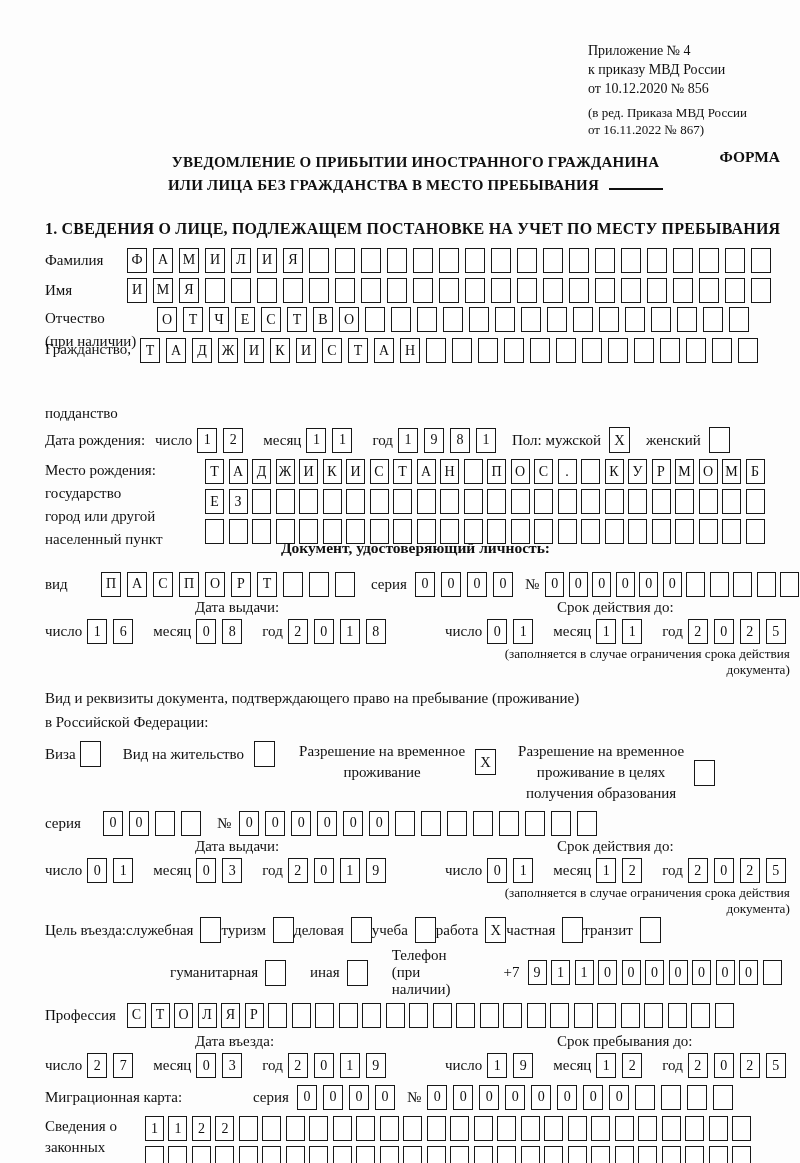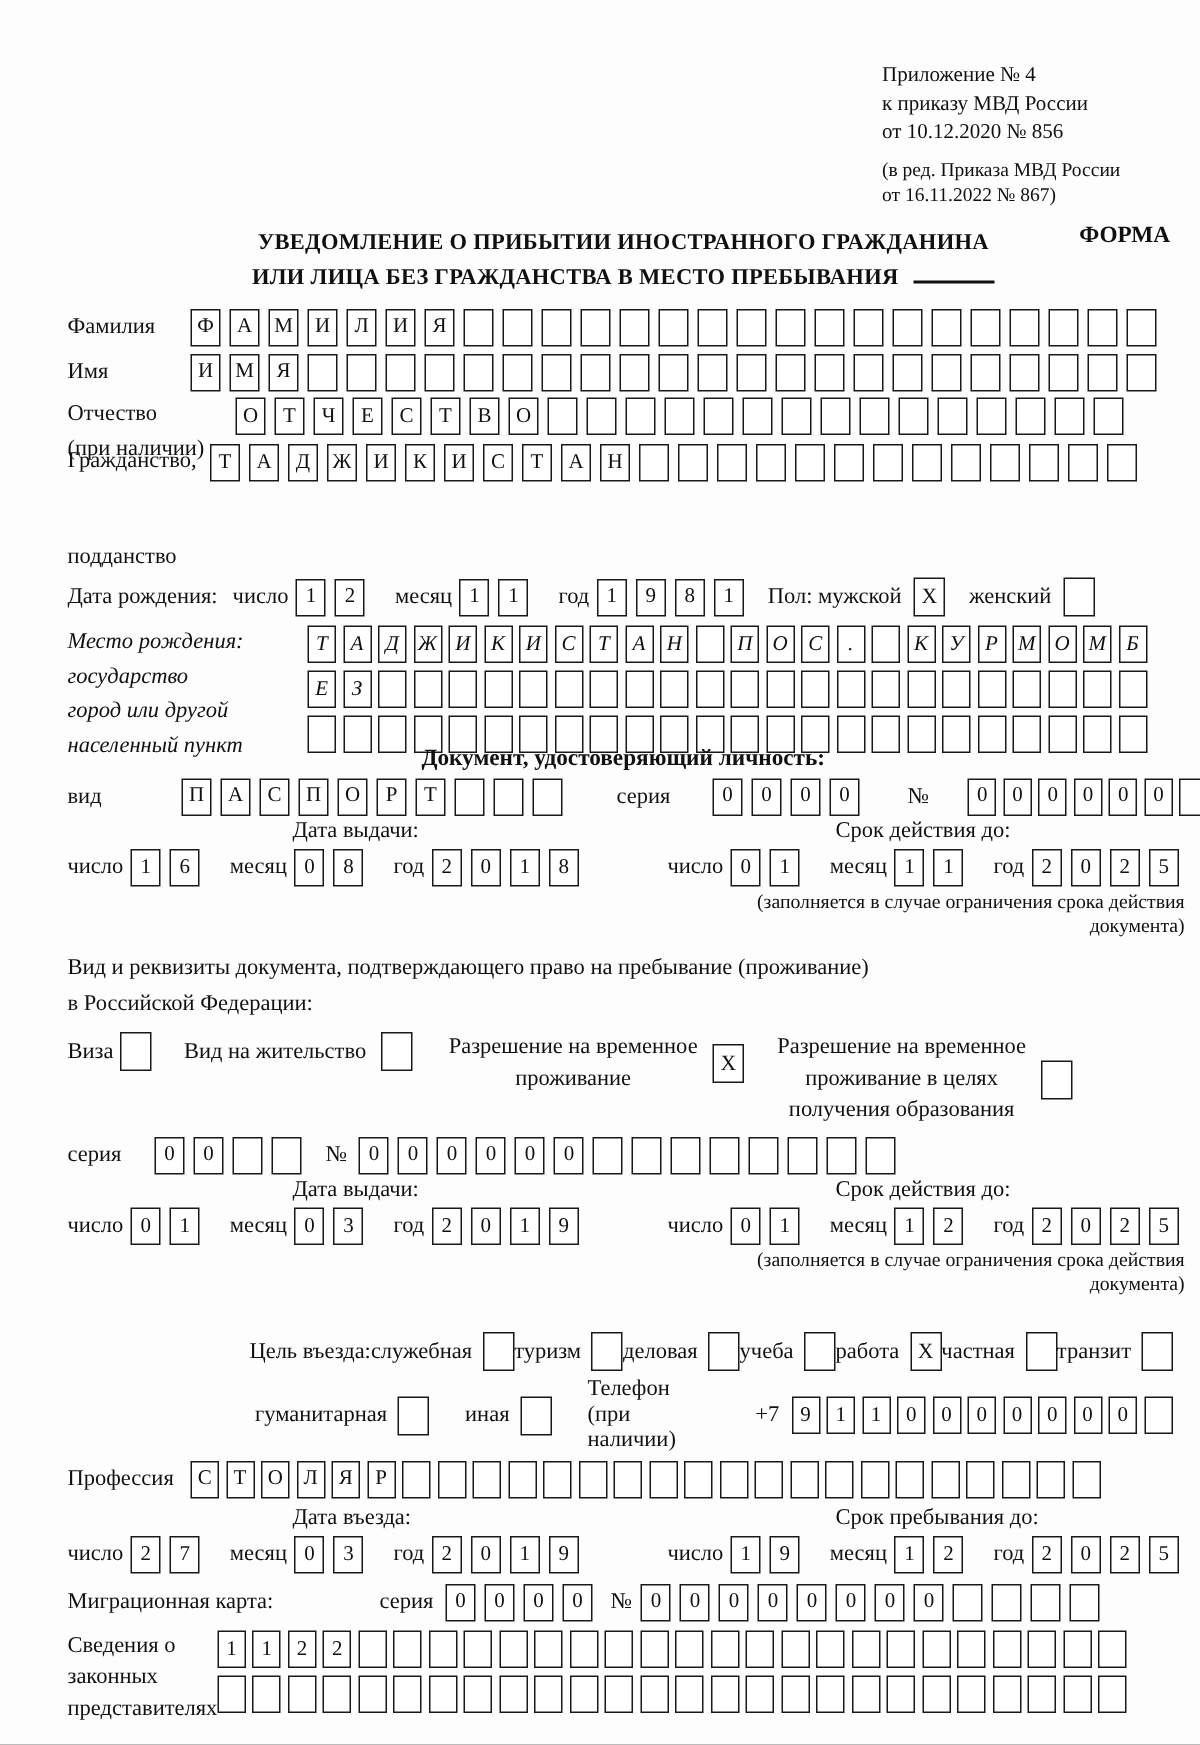--- a/index.html
+++ b/index.html
@@ -33,21 +33,21 @@
   }
   .tight .cell { width:19px; margin-right:4.5px; }
   .cb {
     box-sizing:border-box; width:21px; height:26px; border:1.8px solid #181818;
     display:inline-flex; align-items:center; justify-content:center; font-size:14.5px;
     background:#fff; flex:0 0 auto;
   }
   .ml6 { margin-left:6px; } .ml10 { margin-left:10px; } .ml16 { margin-left:16px; } .ml24 { margin-left:24px; }
   .mr6 { margin-right:6px; } .mr8 { margin-right:8px; } .mr10 { margin-right:10px; }
 
-  .pob { display:flex; align-items:flex-start; margin-top:6px;font-style:italic; }
+  .pob { display:flex; align-items:flex-start; margin-top:6px; }
   .pob-labels { flex:0 0 160px; line-height:23px; }
   .pob-rows .cells { margin-bottom:5px; }
 
   .doc-head { text-align:center; font-weight:bold; font-size:15.5px; margin-top:-12px; }
 
   .daterow { display:flex; margin-top:2px; }
   .dc-left { flex:0 0 400px; }
   .dc-right { flex:1; }
   .datehead { font-size:15px; line-height:17px; }
   .dh-left { margin-left:150px; }
@@ -56,21 +56,21 @@
   .dlab { margin-right:5px; }
   .dgap { margin-left:14px; margin-right:5px; }
   .note { text-align:right; font-size:13.2px; margin-top:2px; padding-right:2px; line-height:16px; }
   .intro { margin-top:9px; line-height:22px; }
 
   .visarow { display:flex; align-items:flex-start; margin-top:8px; }
   .vopt { display:flex; align-items:center; }
   .voptlines { text-align:center; line-height:21px; }
   .vopt .cb { margin-left:10px; margin-top:0; }
 
-  .purposerow { display:flex; align-items:center; justify-content:flex-end; margin-top:24px; padding-right:4px; }
+  .purposerow { display:flex; align-items:center; justify-content:flex-start; margin-top:0; padding-right:4px; }
   .pitem { display:flex; align-items:center; }
   .pitem .plab { margin-right:7px; }
   .purpose2 { display:flex; align-items:center; margin-top:4px; margin-left:125px; }
   .phone-prefix { margin:0 8px 0 26px; }
 
   .reps { display:flex; align-items:flex-start; margin-top:6px; }
   .reps-labels { flex:0 0 95px; line-height:21px; }
   .reps-rows .cells { margin-bottom:5px; }
 </style>
 </head>
@@ -85,20 +85,21 @@
     <div class="ed ed-gap">(в ред. Приказа МВД России</div>
     <div class="ed">от 16.11.2022 № 867)</div>
   </div>
   <div class="forma">ФОРМА</div>
 
   <div class="title">
     <div>УВЕДОМЛЕНИЕ О ПРИБЫТИИ ИНОСТРАННОГО ГРАЖДАНИНА</div>
     <div><span>ИЛИ ЛИЦА БЕЗ ГРАЖДАНСТВА В МЕСТО ПРЕБЫВАНИЯ</span><span class="blankline"></span></div>
   </div>
 
+  <div class="sec-heading">1. СВЕДЕНИЯ О ЛИЦЕ, ПОДЛЕЖАЩЕМ ПОСТАНОВКЕ НА УЧЕТ ПО МЕСТУ ПРЕБЫВАНИЯ</div>
 
   <div class="frow" style="margin-top:9px;">
     <span class="lab w82">Фамилия</span>
     <span class="cells">
         <span class="cell">Ф</span>
         <span class="cell">А</span>
         <span class="cell">М</span>
         <span class="cell">И</span>
         <span class="cell">Л</span>
         <span class="cell">И</span>
@@ -329,21 +330,21 @@
           <span class="cell"></span>
           <span class="cell"></span>
           <span class="cell"></span>
           <span class="cell"></span>
         </div>
     </div>
   </div>
 
   <div class="doc-head">Документ, удостоверяющий личность:</div>
 
-  <div class="frow" style="margin-top:3px;gap:20px;">
+  <div class="frow" style="margin-top:14px;">
     <span class="lab" style="flex-basis:56px;">вид</span>
     <span class="cells">
         <span class="cell">П</span>
         <span class="cell">А</span>
         <span class="cell">С</span>
         <span class="cell">П</span>
         <span class="cell">О</span>
         <span class="cell">Р</span>
         <span class="cell">Т</span>
         <span class="cell"></span>

